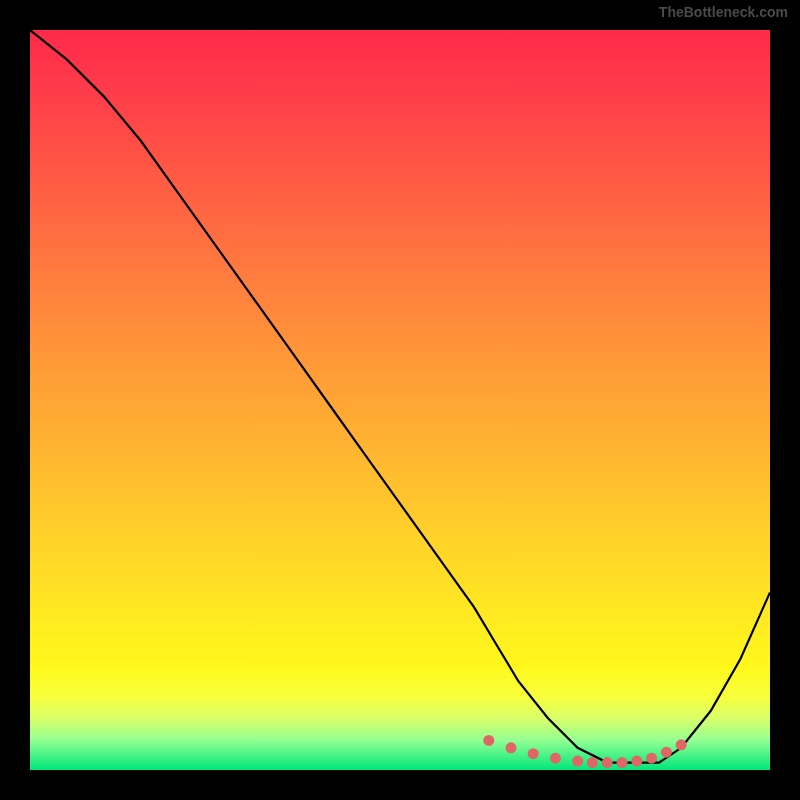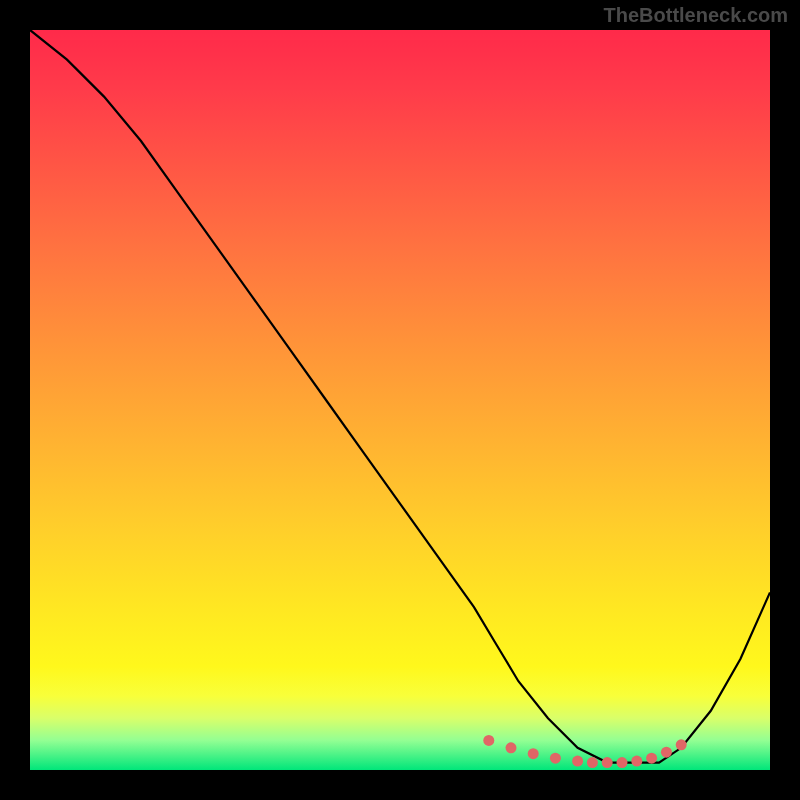--- a/index.html
+++ b/index.html
@@ -15,21 +15,21 @@
     width: 800px;
     height: 800px;
     position: relative;
     background: #000;
   }
   .watermark {
     position: absolute;
     top: 4px;
     right: 12px;
     color: #4a4a4a;
-    font-size: 20px;
+    font-size: 14px;
     font-weight: bold;
     z-index: 3;
   }
   .plot-area {
     position: absolute;
     left: 30px;
     top: 30px;
     width: 740px;
     height: 740px;
     overflow: hidden;

